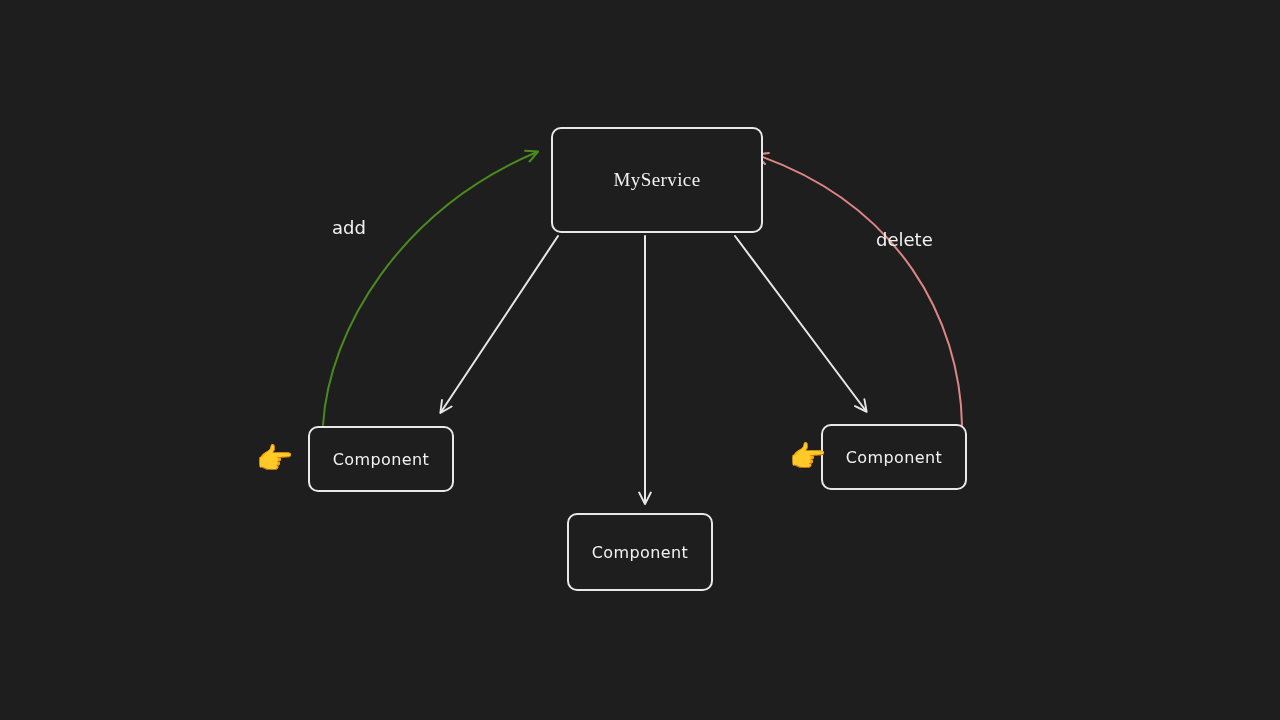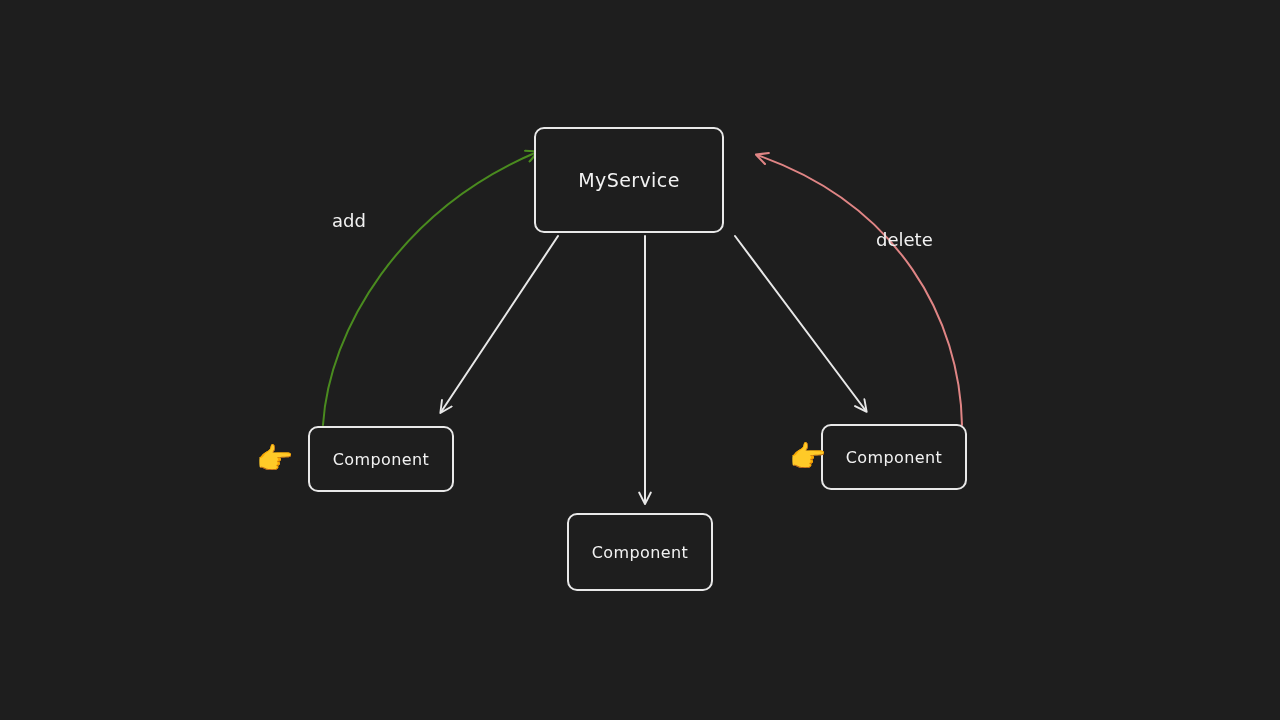--- a/index.html
+++ b/index.html
@@ -17,38 +17,38 @@
     border:2px solid #e8e8e8;
     border-radius:10px;
     background:#1e1e1e;
     display:flex; align-items:center; justify-content:center;
     color:#f2f2f2;
     font-family:"DejaVu Sans", sans-serif;
     letter-spacing:.4px;
   }
   .node-label { white-space:nowrap; }
 
-  #node-myservice { left:534px; top:127px; width:190px; height:106px; }
+  #node-myservice { left:551px; top:127px; width:212px; height:106px;font-family:Liberation Serif, serif; }
   #node-myservice .node-label { font-size:19px; }
 
   #node-left   { left:308px; top:426px; width:146px; height:66px; }
   #node-right  { left:821px; top:424px; width:146px; height:66px; }
   #node-bottom { left:567px; top:513px; width:146px; height:78px; }
   #node-left .node-label,
   #node-right .node-label,
   #node-bottom .node-label { font-size:16px; }
 
   .edge-label {
     position:absolute;
     color:#f2f2f2;
     font-size:18px;
     font-family:"DejaVu Sans", sans-serif;
     white-space:nowrap;
   }
-  #label-add    { left:332px; top:210px; }
+  #label-add    { left:332px; top:217px; }
   #label-delete { left:876px; top:229px; }
 
   .pointer-emoji {
     position:absolute;
     font-size:30px;
     line-height:1;
     color:#f5b921;
     user-select:none;
   }
   #pointer-left  { left:256px; top:444px; }

